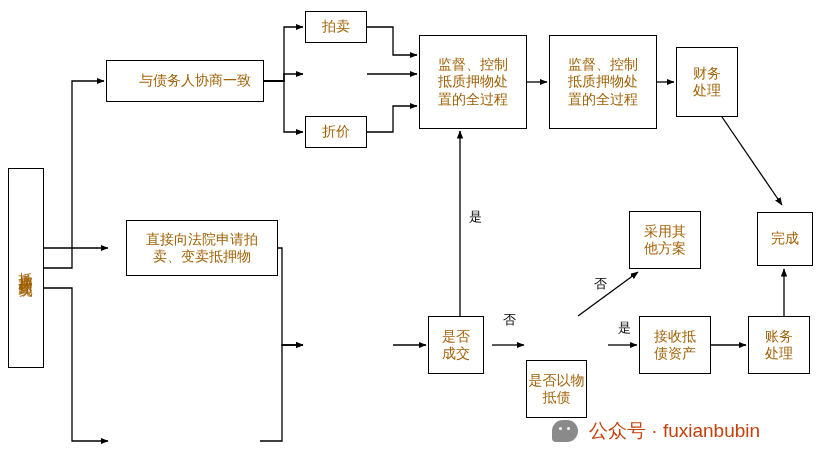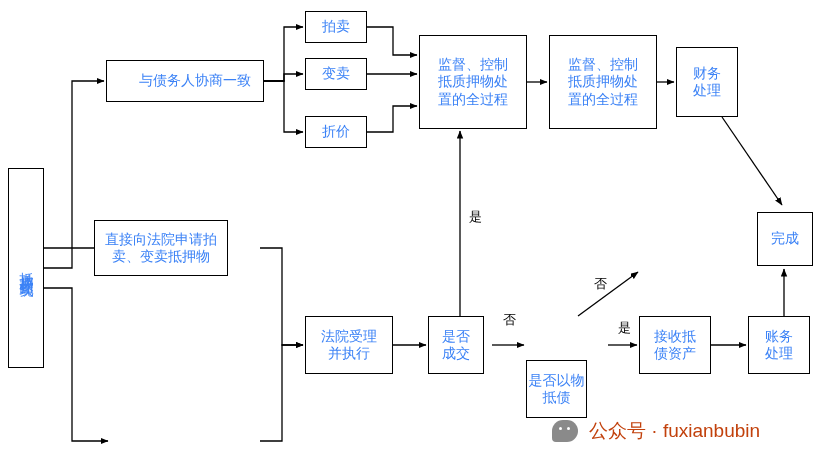--- a/index.html
+++ b/index.html
@@ -29,26 +29,25 @@
   }
   .node {
     position: absolute;
     box-sizing: border-box;
     border: 1px solid #000000;
     background: #ffffff;
     display: flex;
     align-items: center;
     justify-content: center;
     text-align: center;
-    color: #3b82f6;
+    color: #a16207;
     line-height: 1.25;
     font-size: 14px;
     white-space: pre-line;
     z-index: 2;
-    font-family: Liberation Serif, serif;
   }
   .node.vertical {
     writing-mode: vertical-rl;
     text-orientation: upright;
     letter-spacing: 2px;
     line-height: 1.3;
   }
   .edge-label {
     position: absolute;
     font-size: 13px;
@@ -142,48 +141,47 @@
       <path d="M784,316 L784,269"></path>
     </g>
   </svg>
 
   <div class="node vertical" style="left:8px;top:168px;width:36px;height:200px;">抵质押权的实现</div>
 
   <div class="node" style="left:106px;top:60px;width:158px;height:42px;padding-left:20px;">与债务人协商一致</div>
 
   <div class="node" style="left:305px;top:11px;width:62px;height:32px;">拍卖</div>
 
-  <div class="node" style="left:305px;top:58px;width:62px;height:32px;">变卖</div>
 
   <div class="node" style="left:305px;top:116px;width:62px;height:32px;">折价</div>
 
   <div class="node" style="left:419px;top:35px;width:108px;height:94px;">监督、控制
 抵质押物处
 置的全过程</div>
 
   <div class="node" style="left:549px;top:35px;width:108px;height:94px;">监督、控制
 抵质押物处
 置的全过程</div>
 
   <div class="node" style="left:676px;top:47px;width:62px;height:70px;">财务
 处理</div>
 
-  <div class="node" style="left:94px;top:220px;width:134px;height:56px;">直接向法院申请拍
+  <div class="node" style="left:126px;top:220px;width:152px;height:56px;">直接向法院申请拍
 卖、变卖抵押物</div>
 
 
-  <div class="node" style="left:305px;top:316px;width:88px;height:58px;">法院受理
-并执行</div>
 
   <div class="node" style="left:428px;top:316px;width:56px;height:58px;">是否
 成交</div>
 
   <div class="node" style="left:526px;top:316px;width:61px;height:58px;margin-top:44px;">是否以物
 抵债</div>
 
+  <div class="node" style="left:629px;top:211px;width:72px;height:58px;">采用其
+他方案</div>
 
   <div class="node" style="left:639px;top:316px;width:72px;height:58px;">接收抵
 债资产</div>
 
   <div class="node" style="left:748px;top:316px;width:62px;height:58px;">账务
 处理</div>
 
   <div class="node" style="left:757px;top:212px;width:56px;height:54px;">完成</div>
 
   <div class="edge-label" style="left:469px;top:208px;">是</div>

